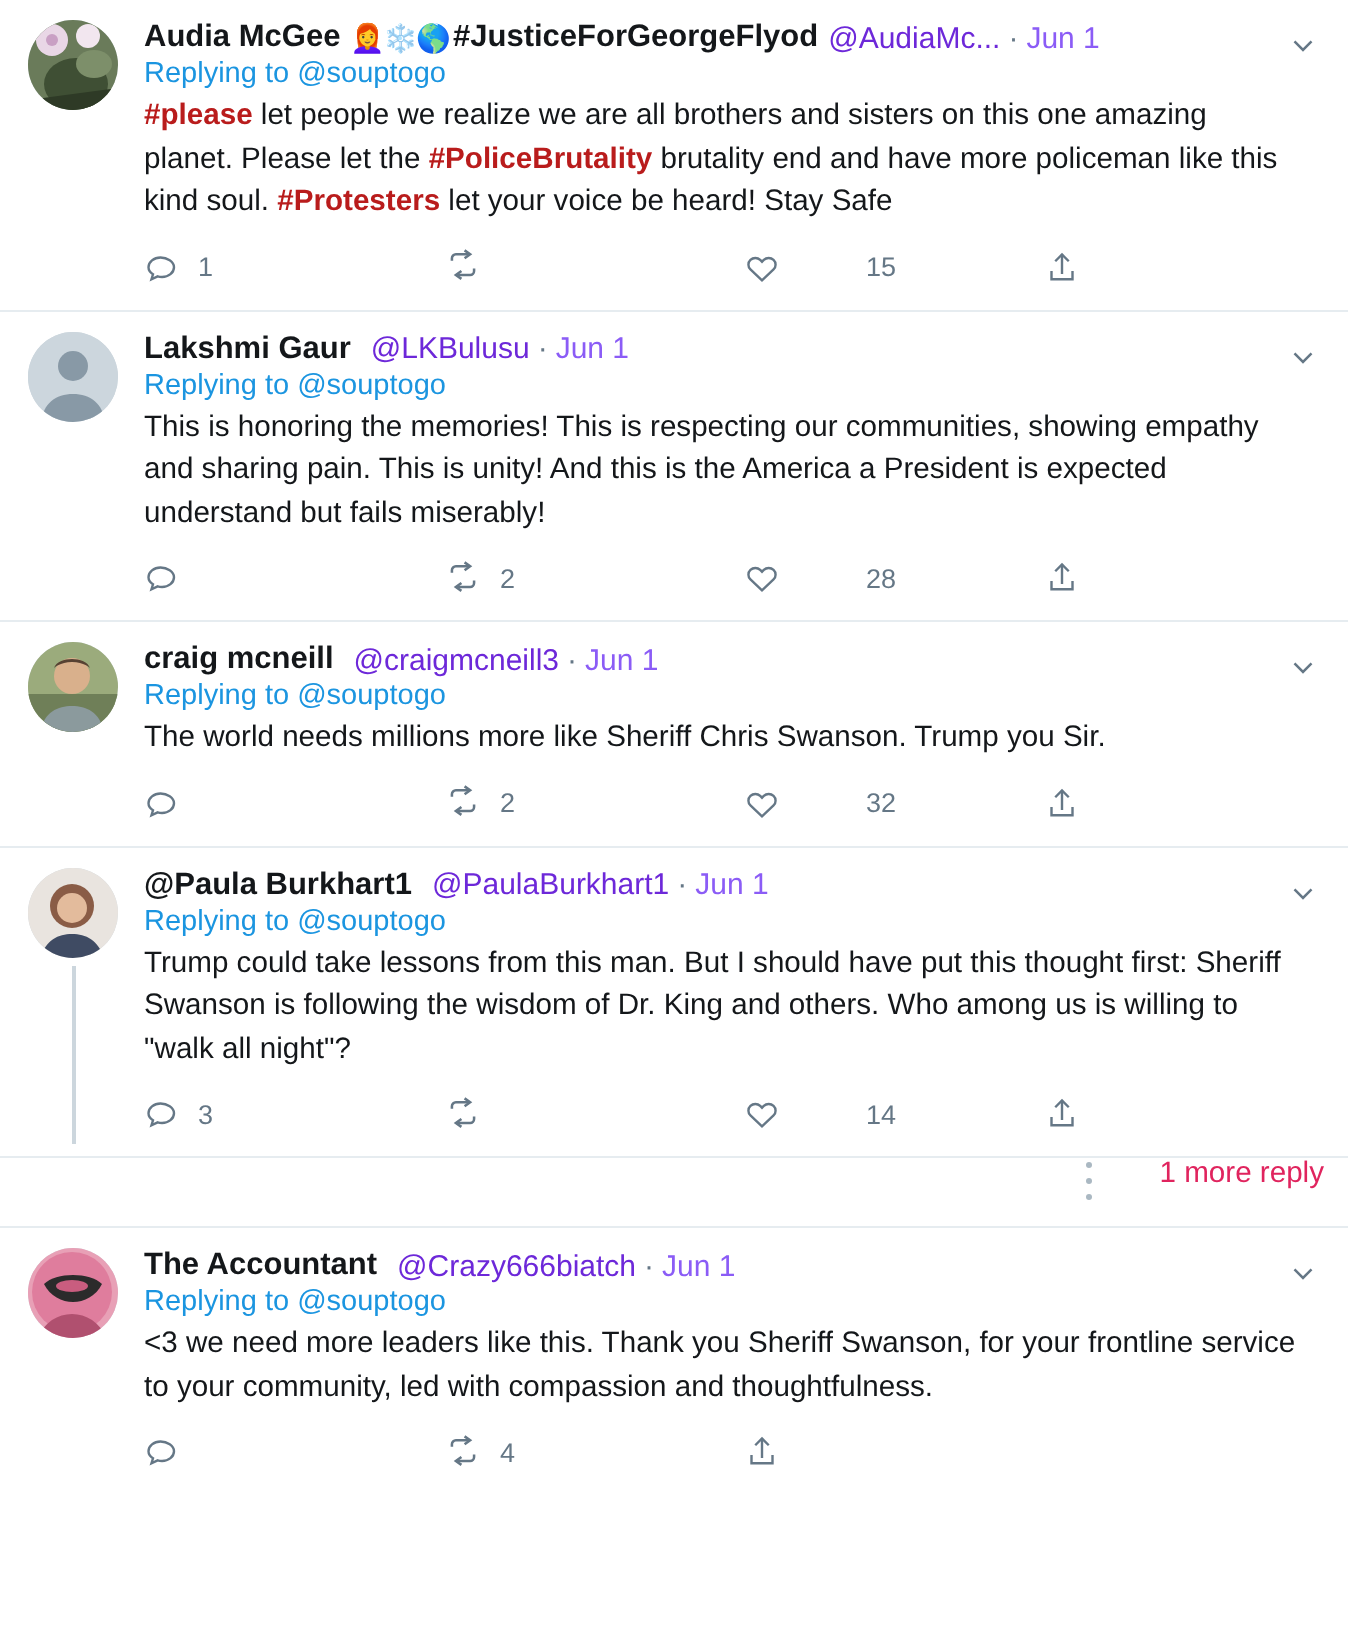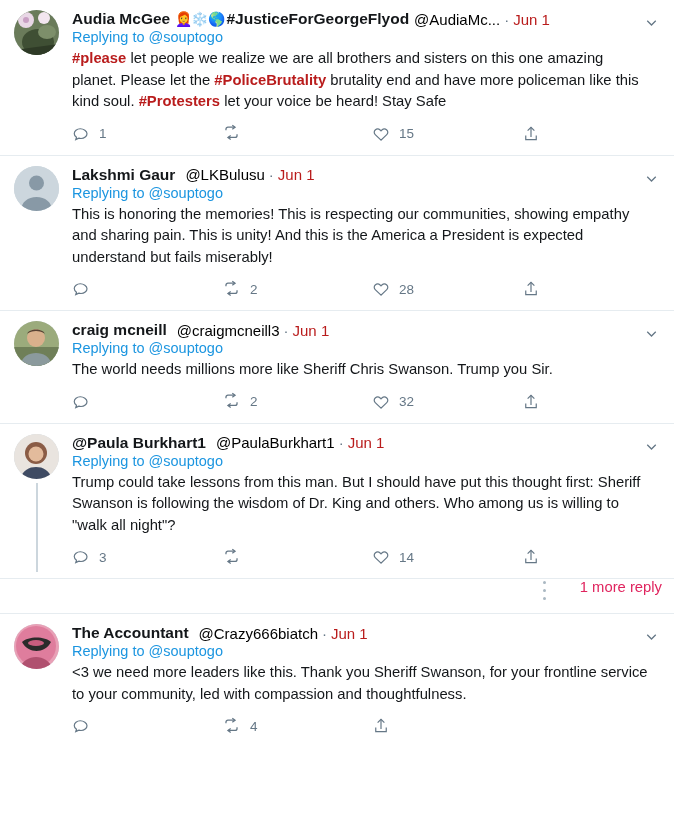--- a/index.html
+++ b/index.html
@@ -69,31 +69,31 @@
     margin-right: 2px;
     letter-spacing: -1px;
   }
   .hashtag-name {
     font-weight: bold;
     font-size: 15.5px;
     color: #14171a;
   }
   .handle {
     font-size: 15px;
-    color: #000000;
+    color: #6d28d9;
     margin-left: 5px;
   }
   .dot {
     font-size: 15px;
     color: #657786;
     margin: 0 4px;
   }
   .timestamp {
     font-size: 15px;
-    color: #b91c1c;
+    color: #8b5cf6;
   }
   .replying {
     font-size: 14.5px;
     color: #1b95e0;
     margin-top: 1px;
     margin-bottom: 3px;
   }
   .tweet-text {
     font-size: 14.8px;
     line-height: 21.5px;
@@ -111,21 +111,21 @@
   }
   .action {
     display: flex;
     align-items: center;
     color: #657786;
     font-size: 13.5px;
     min-width: 0;
   }
   .a-reply { width: 150px; }
   .a-retweet { width: 150px; }
-  .a-like { width: 150px; }
+  .a-like { width: 150px; gap: 34px; }
   .a-share { width: 60px; }
   .action .count { margin-left: 9px; font-size: 13.5px; color: #657786; }
   .action svg { display: block; }
   .caret {
     position: absolute;
     right: 14px;
     top: 14px;
     color: #657786;
   }
   .more-replies-row {

